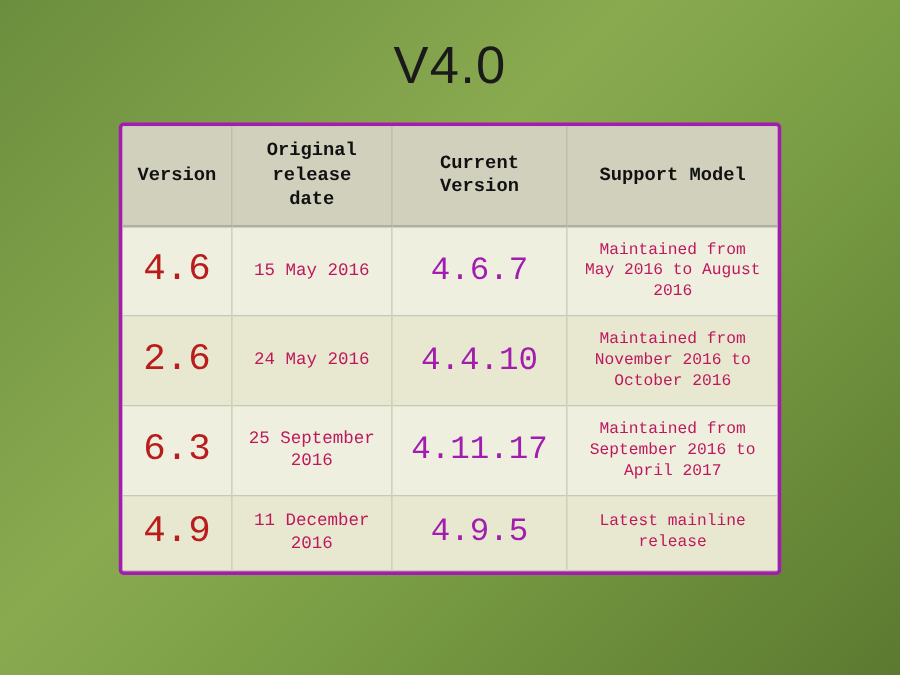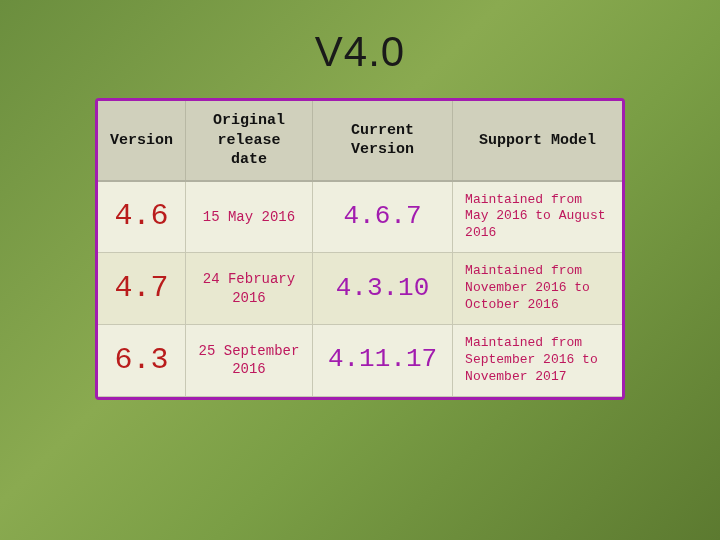--- a/index.html
+++ b/index.html
@@ -73,21 +73,21 @@
       font-size: 14px;
       color: #be185d;
       text-align: center;
       border-right: 1px solid #c8c8b4;
       vertical-align: middle;
       line-height: 1.3;
     }
 
     tbody td:last-child {
       border-right: none;
-      text-align: left;
+      text-align: center;
       font-size: 13px;
     }
 
     .version-cell {
       font-size: 30px;
       font-weight: normal;
       color: #b91c1c;
     }
 
     .current-version-cell {
@@ -112,26 +112,32 @@
       </tr>
     </thead>
     <tbody id="table-body">
     <tr>
           <td class="version-cell">4.6</td>
           <td>15 May 2016</td>
           <td class="current-version-cell">4.6.7</td>
           <td>Maintained from May 2016 to August 2016</td>
         </tr>
         <tr>
-          <td class="version-cell">4.7</td>
-          <td>24 February 2016</td>
-          <td class="current-version-cell">4.3.10</td>
+          <td class="version-cell">2.6</td>
+          <td>24 May 2016</td>
+          <td class="current-version-cell">4.4.10</td>
           <td>Maintained from November 2016 to October 2016</td>
         </tr>
         <tr>
           <td class="version-cell">6.3</td>
           <td>25 September 2016</td>
           <td class="current-version-cell">4.11.17</td>
-          <td>Maintained from September 2016 to November 2017</td>
+          <td>Maintained from September 2016 to April 2017</td>
+        </tr>
+        <tr>
+          <td class="version-cell">4.9</td>
+          <td>11 December 2016</td>
+          <td class="current-version-cell">4.9.5</td>
+          <td>Latest mainline release</td>
         </tr>
       </tbody>
   </table>
 </div>
 
 </body></html>

